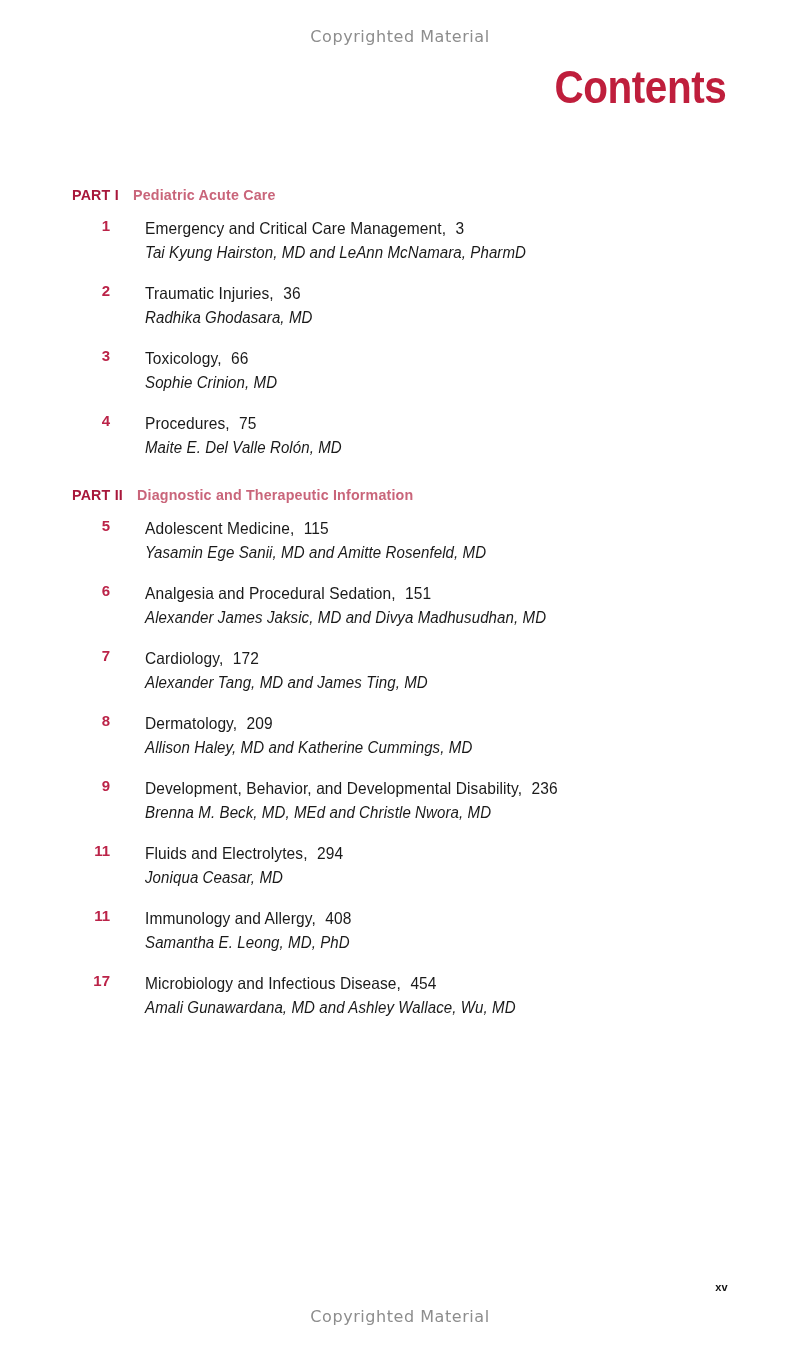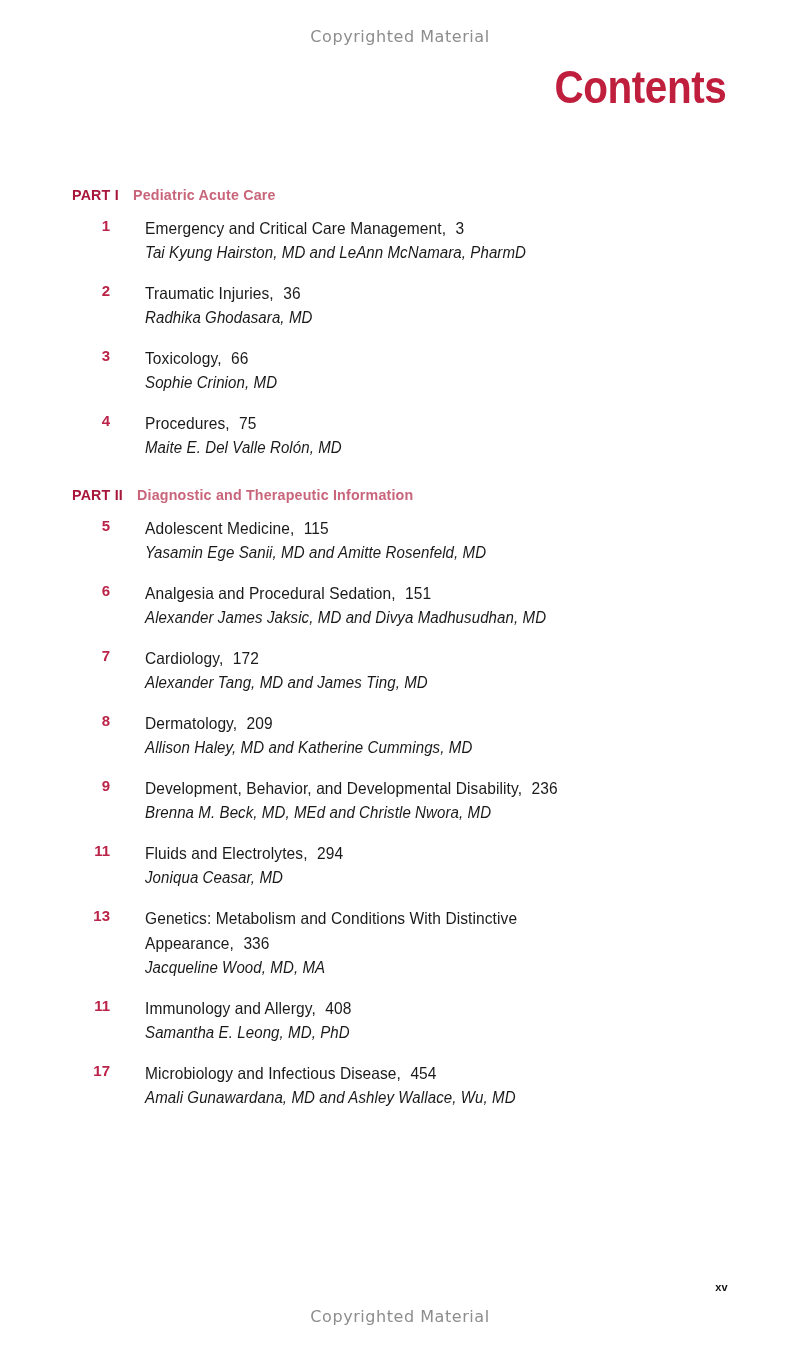--- a/index.html
+++ b/index.html
@@ -205,25 +205,20 @@
         <div class="entry-num">9</div>
         <div class="entry-title" style="white-space: nowrap;"><span>Development, Behavior, and Developmental Disability,</span><span class="pg">236</span></div>
         <div class="entry-authors">Brenna M. Beck, MD, MEd and Christle Nwora, MD</div>
       </div>
       <div class="entry">
         <div class="entry-num">11</div>
         <div class="entry-title" style="white-space: nowrap;"><span>Fluids and Electrolytes,</span><span class="pg">294</span></div>
         <div class="entry-authors">Joniqua Ceasar, MD</div>
       </div>
       <div class="entry">
-        <div class="entry-num">13</div>
-        <div class="entry-title" style="white-space: normal; max-width: 468px;"><span>Genetics: Metabolism and Conditions With Distinctive Appearance,</span><span class="pg">336</span></div>
-        <div class="entry-authors">Jacqueline Wood, MD, MA</div>
-      </div>
-      <div class="entry">
         <div class="entry-num">11</div>
         <div class="entry-title" style="white-space: nowrap;"><span>Immunology and Allergy,</span><span class="pg">408</span></div>
         <div class="entry-authors">Samantha E. Leong, MD, PhD</div>
       </div>
       <div class="entry">
         <div class="entry-num">17</div>
         <div class="entry-title" style="white-space: nowrap;"><span>Microbiology and Infectious Disease,</span><span class="pg">454</span></div>
         <div class="entry-authors">Amali Gunawardana, MD and Ashley Wallace, Wu, MD</div>
       </div>
     </div>

